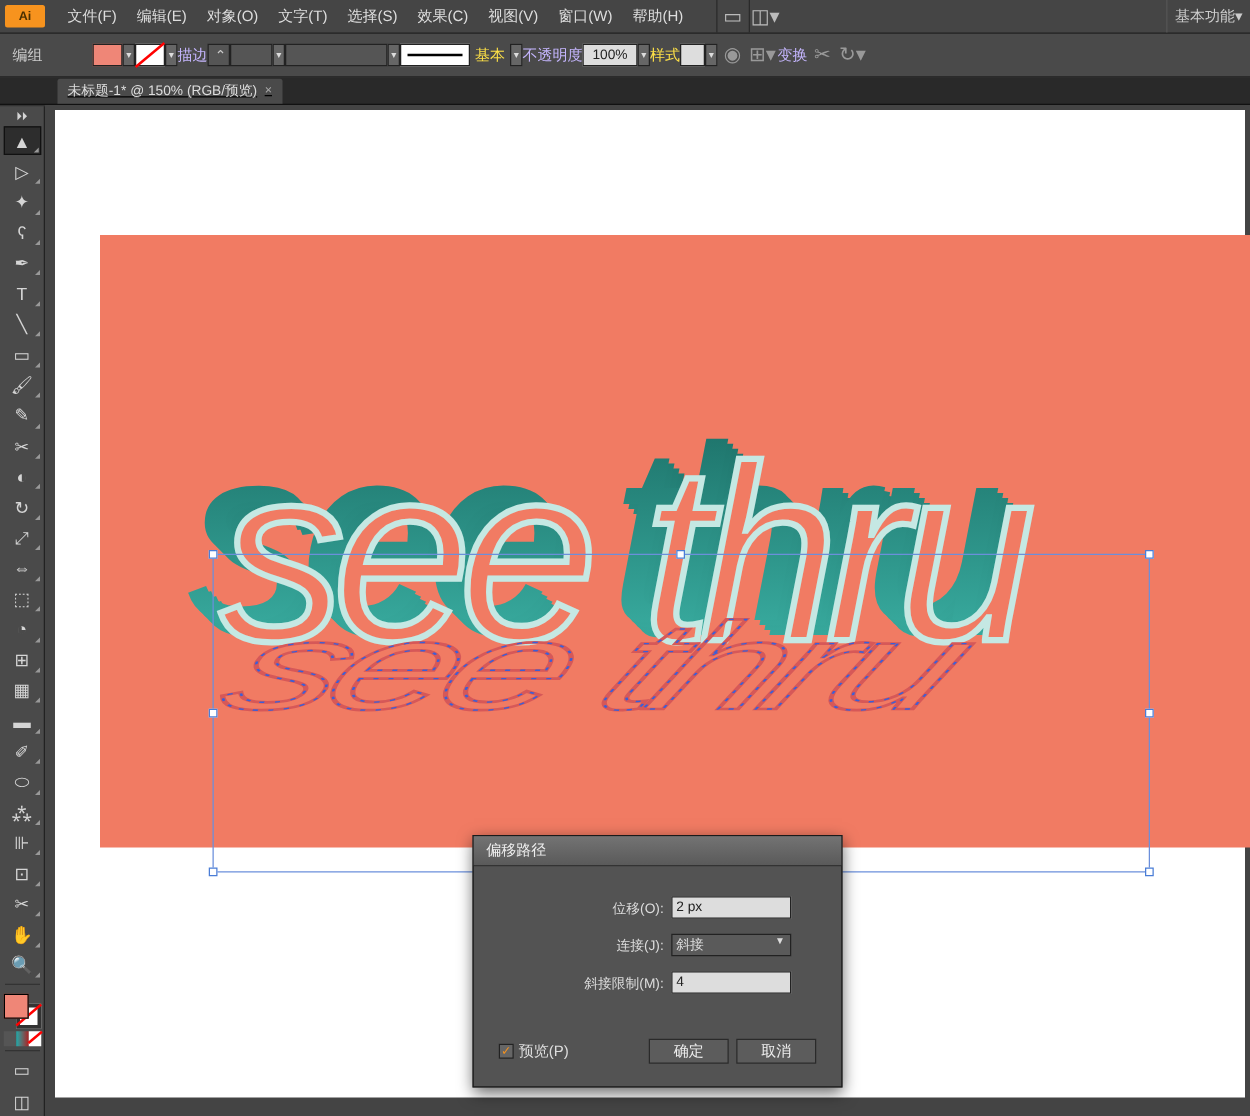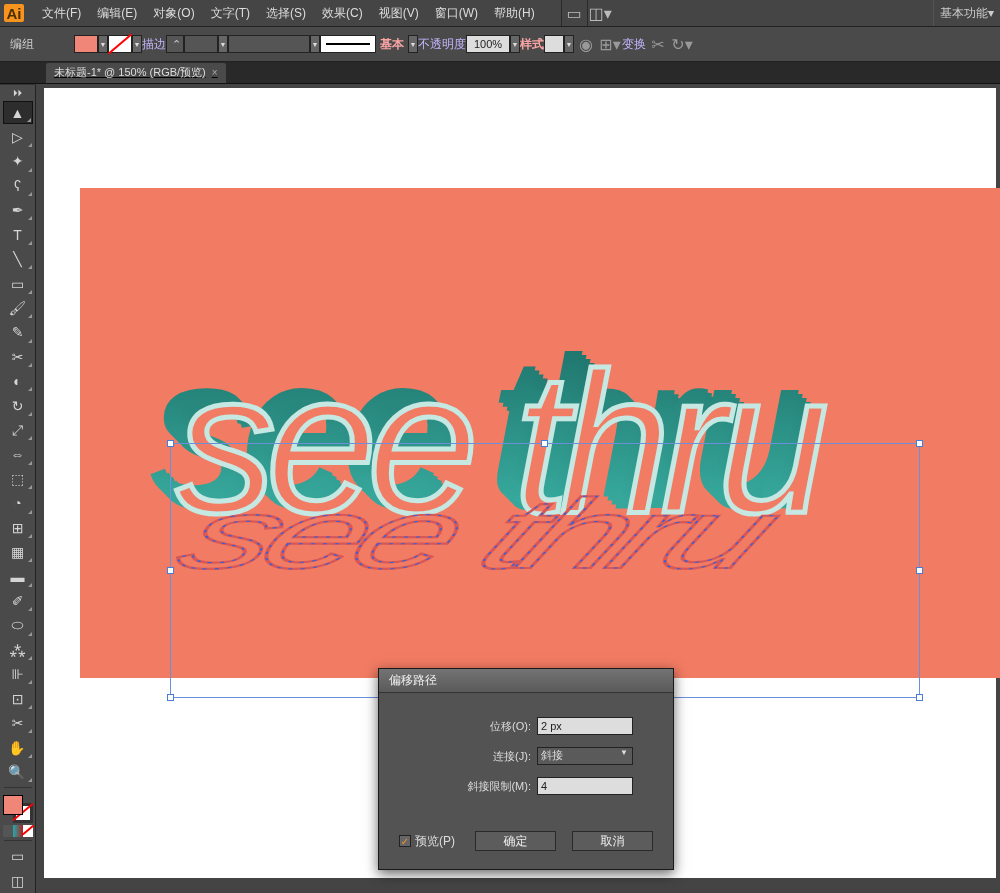--- a/index.html
+++ b/index.html
@@ -1,37 +1,37 @@
 <!DOCTYPE html>
 <html><head>
 <meta charset="utf-8">
 <style>
 * { margin: 0; padding: 0; box-sizing: border-box; font-family: "Microsoft YaHei", sans-serif; }
 body { width: 1000px; height: 893px; background: #333; overflow: hidden; position: relative; }
 
 
 .menubar { height: 26px; background: #454545; display: flex; align-items: center; padding-left: 4px; }
-.menubar .logo { width: 20px; height: 18px; background: #f7931e; border-radius: 2px; color: #4a2f00; font-weight: bold; font-size: 15px; display: flex; align-items: center; justify-content: center; margin-right: 10px; }
+.menubar .logo { width: 32px; height: 18px; background: #f7931e; border-radius: 2px; color: #4a2f00; font-weight: bold; font-size: 10px; display: flex; align-items: center; justify-content: center; margin-right: 10px; }
 .menubar .menuitem { color: #ddd; font-size: 12px; padding: 0 8px; height: 26px; display: flex; align-items: center; cursor: pointer; }
 .menubar .spacer { flex: 1; }
 .menubar .right-widget { color: #ccc; font-size: 12px; padding: 0 6px; border-left: 1px solid #555; height: 26px; display: flex; align-items: center; }
 .menubar .icon-btn { width: 26px; height: 26px; display: flex; align-items: center; justify-content: center; color: #bbb; border-left: 1px solid #2a2a2a; }
 
 
 .controlbar { height: 36px; background: #4a4a4a; border-top: 1px solid #222; border-bottom: 1px solid #222; display: flex; align-items: center; padding-left: 10px; gap: 0; }
 .controlbar .label { color: #ccc; font-size: 12px; }
 .swatch { width: 24px; height: 18px; border: 1px solid #222; }
 .dropdown-arrow { width: 10px; height: 18px; background: #666; border: 1px solid #222; display: flex; align-items: center; justify-content: center; font-size: 7px; color: #ddd; }
 .nostroke { width: 24px; height: 18px; background: #fff; border: 1px solid #222; position: relative; }
 .nostroke::after { content: ""; position: absolute; width: 30px; height: 2px; background: red; transform: rotate(-40deg); top: 7px; left: -4px; }
 .controlbar .orange { color: #c4b5fd; font-size: 12px; }
 .numbox { width: 34px; height: 18px; background: #555; border: 1px solid #222; color: #ccc; font-size: 11px; padding-left: 3px; display: flex; align-items: center; }
 .line-preview { width: 56px; height: 18px; background: #fff; border: 1px solid #222; display: flex; align-items: center; justify-content: center; }
 .line-preview .ln { width: 44px; height: 2px; background: #000; }
-.ctrl-label { color: #fca5a5; font-size: 12px; font-weight: bold; }
+.ctrl-label { color: #fde047; font-size: 12px; }
 .pct-box { width: 44px; height: 18px; background: #ddd; border: 1px solid #222; font-size: 11px; color: #222; display: flex; align-items: center; justify-content: center; }
 .tiny-icon { width: 24px; height: 24px; display: flex; align-items: center; justify-content: center; color: #999; }
 
 
 .tabbar { height: 22px; background: #292929; border-bottom: 1px solid #111; display: flex; align-items: center; padding-left: 46px; text-decoration: underline; }
 .tab { height: 20px; background: #4a4a4a; color: #ddd; font-size: 11px; padding: 0 8px; display: flex; align-items: center; border-radius: 2px 2px 0 0; }
 .tab .close { margin-left: 6px; font-size: 10px; color: #aaa; }
 
 
 .toolbox { position: absolute; left: 0; top: 85px; width: 36px; bottom: 0; background: #4a4a4a; border-right: 1px solid #222; display: flex; flex-direction: column; align-items: center; padding-top: 2px; }
@@ -60,21 +60,21 @@
 .dialog-title { height: 24px; background: linear-gradient(#737373, #5a5a5a); color: #eee; font-size: 12px; padding-left: 10px; display: flex; align-items: center; border-bottom: 1px solid #333; }
 .dialog-body { padding: 24px 20px 16px 20px; }
 .dlg-row { display: flex; align-items: center; margin-bottom: 12px; justify-content: flex-end; padding-right: 20px; }
 .dlg-row .lab { color: #ddd; font-size: 11px; margin-right: 6px; }
 .dlg-input { width: 96px; height: 18px; background: #ddd; border: 1px solid #222; font-size: 11px; padding-left: 3px; color: #222; }
 .dlg-select { width: 96px; height: 18px; background: #5a5a5a; border: 1px solid #222; color: #ddd; font-size: 11px; padding-left: 3px; display: flex; align-items: flex-start; justify-content: space-between; padding-right: 4px; gap: 16px; }
 .dlg-select .arr { font-size: 8px; }
 .dlg-footer { display: flex; align-items: center; padding: 8px 20px 18px 20px; }
 .dlg-footer .chk { width: 12px; height: 12px; border: 1px solid #222; background: #666; display: flex; align-items: center; justify-content: center; color: #f7931e; font-size: 10px; margin-right: 4px; }
 .dlg-footer .chklabel { color: #ddd; font-size: 12px; flex: 1; }
-.dlg-btn { width: 81px; height: 20px; background: #5c5c5c; border: 1px solid #2a2a2a; color: #eee; font-size: 12px; display: flex; align-items: center; justify-content: center; margin-left: 16px; cursor: pointer; }
+.dlg-btn { width: 64px; height: 20px; background: #5c5c5c; border: 1px solid #2a2a2a; color: #eee; font-size: 12px; display: flex; align-items: center; justify-content: center; margin-left: 6px; cursor: pointer; }
 .dlg-btn:first-of-type { border: 1px solid #8a8a8a; box-shadow: 0 0 0 1px #7aa6ff; }
 
 </style>
 </head>
 <body>
 
 <div class="menubar">
   <div class="logo">Ai</div>
   <div class="menuitem">文件(F)</div>
   <div class="menuitem">编辑(E)</div>

